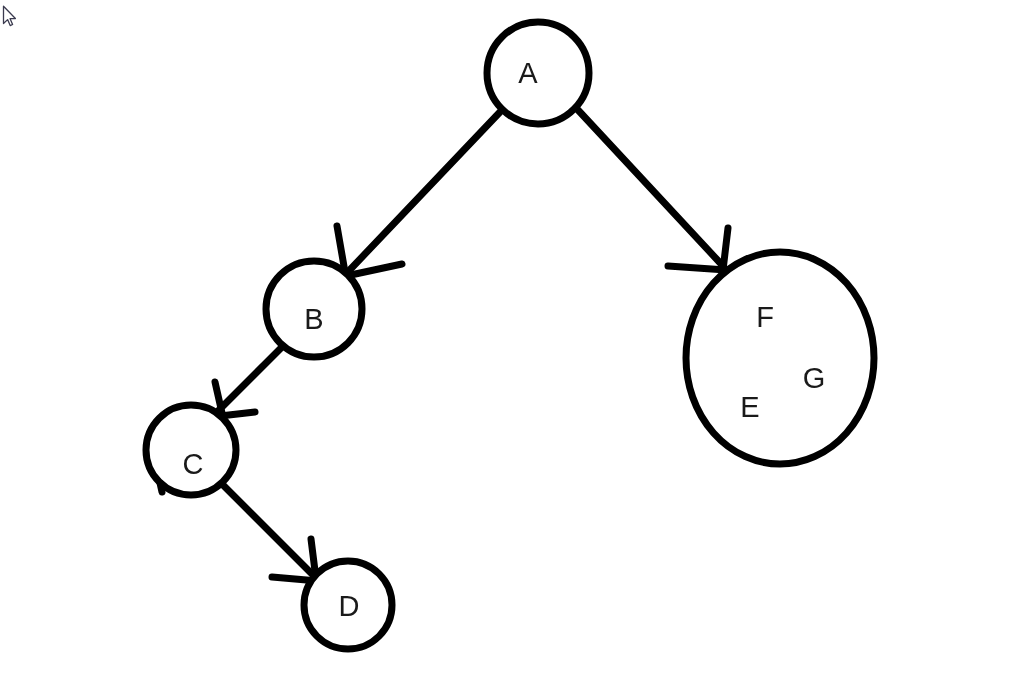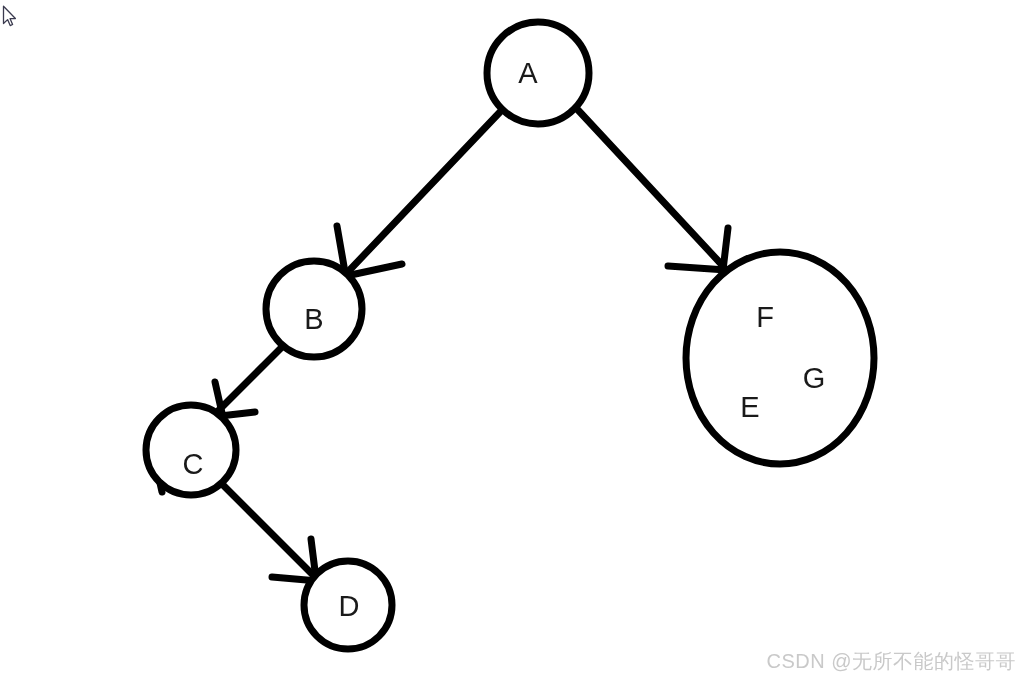--- a/index.html
+++ b/index.html
@@ -120,19 +120,18 @@
       <text class="node-label" x="349" y="608">D</text>
     </g>
 
     <g>
       <text class="node-label" x="765" y="319">F</text>
       <text class="node-label" x="814" y="380">G</text>
       <text class="node-label" x="750" y="409">E</text>
     </g>
   </svg>
 
-  <div class="watermark" style="color: rgb(201, 201, 201);">CSDN @无所不能的怪哥哥</div>
 
   <svg id="mouse-cursor" viewBox="0 0 16 24" xmlns="http://www.w3.org/2000/svg" style="left: 2px; top: 5px;">
     <path d="M1.5 1.2 L1.5 18.5 L5.6 14.6 L8.2 20.6 L10.6 19.5 L8.1 13.7 L13.4 13.5 Z" fill="#ffffff" stroke="#3b3b4f" stroke-width="1.3" stroke-linejoin="round"></path>
   </svg>
 
 </div>
 
 </body></html>

